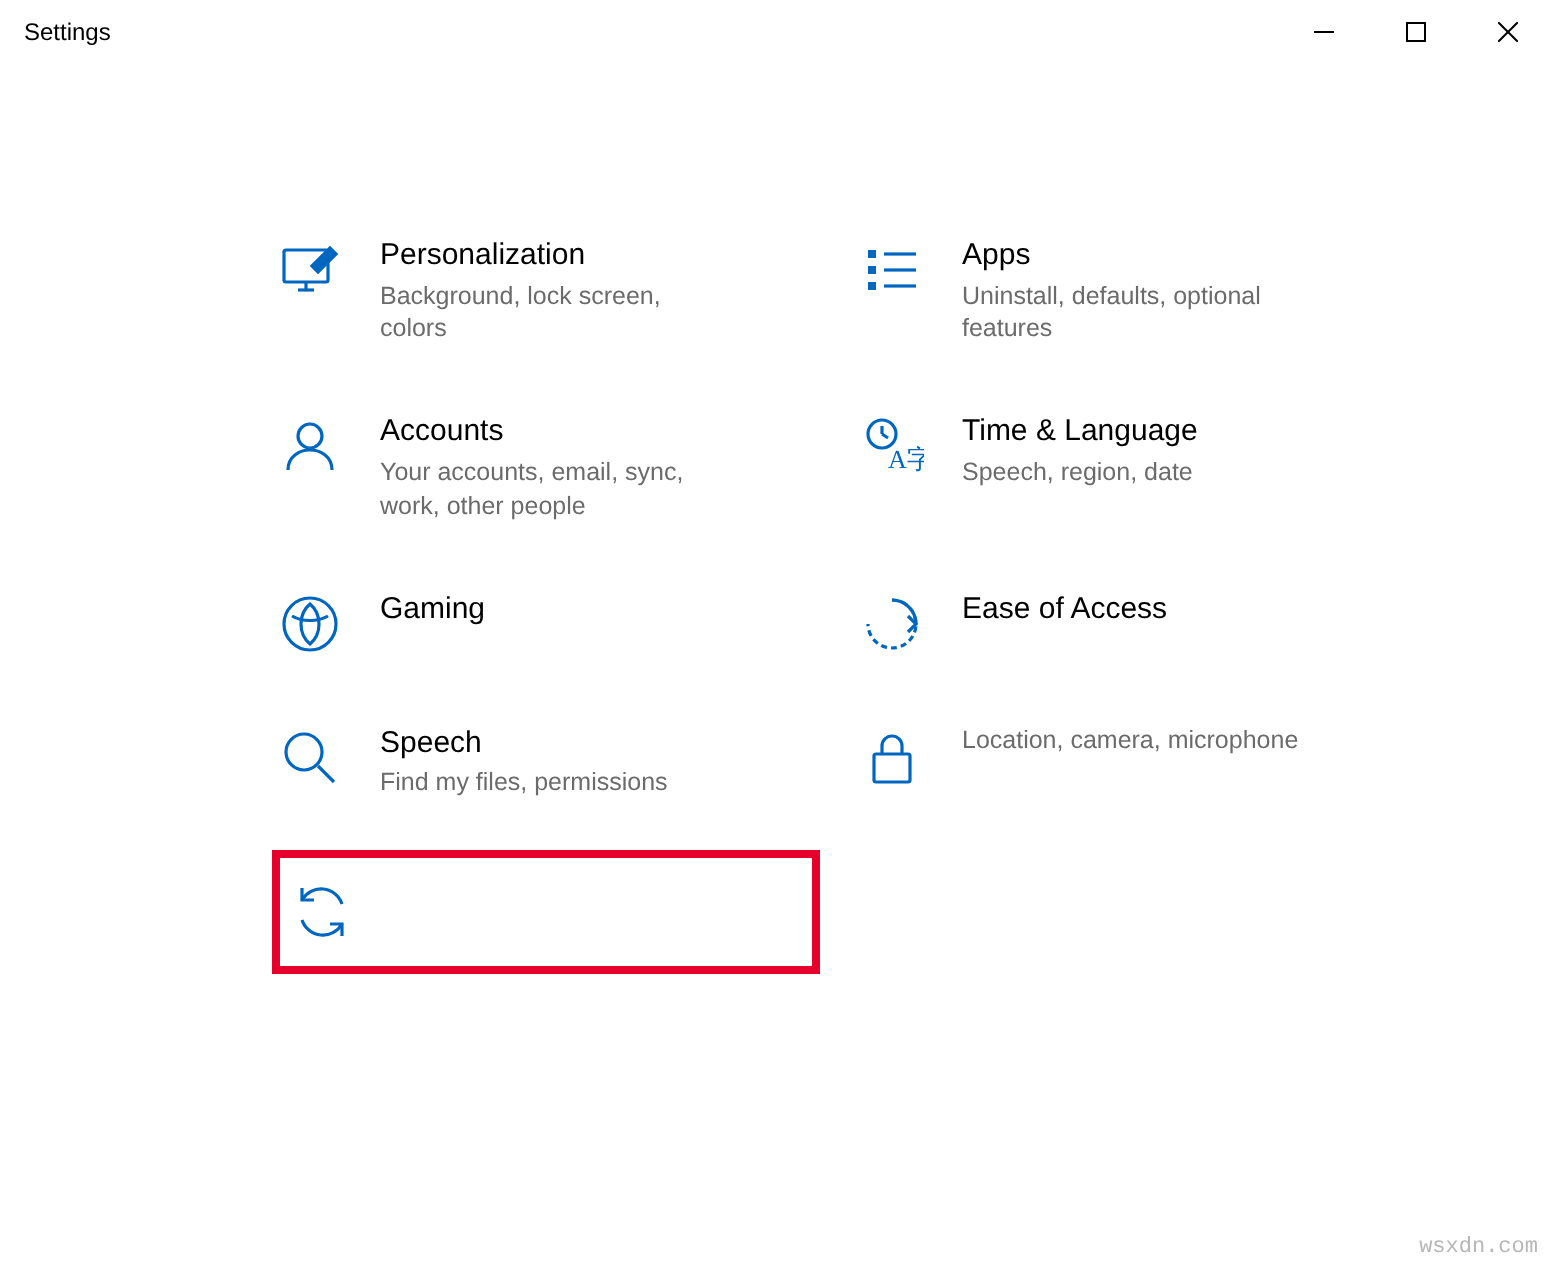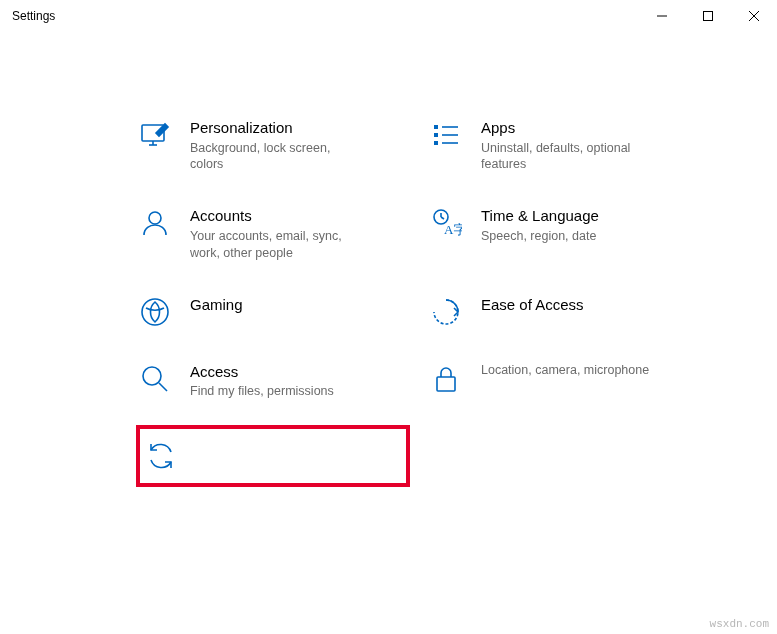--- a/index.html
+++ b/index.html
@@ -204,21 +204,21 @@
     </div>
 
     <div class="tile">
       <div class="ico">
         <svg viewBox="0 0 32 32">
             <circle cx="13" cy="13" r="9"></circle>
             <line x1="20" y1="20" x2="28" y2="28"></line>
           </svg>
       </div>
       <div class="txt">
-        <div class="title">Access</div>
+        <div class="title">Speech</div>
         <div class="desc">Find my files, permissions</div>
       </div>
     </div>
 
     <div class="tile">
       <div class="ico">
         <svg viewBox="0 0 32 32">
             <rect x="7" y="14" width="18" height="14" rx="1"></rect>
             <path d="M11 14 V10 a5 5 0 0 1 10 0 V14"></path>
           </svg>

